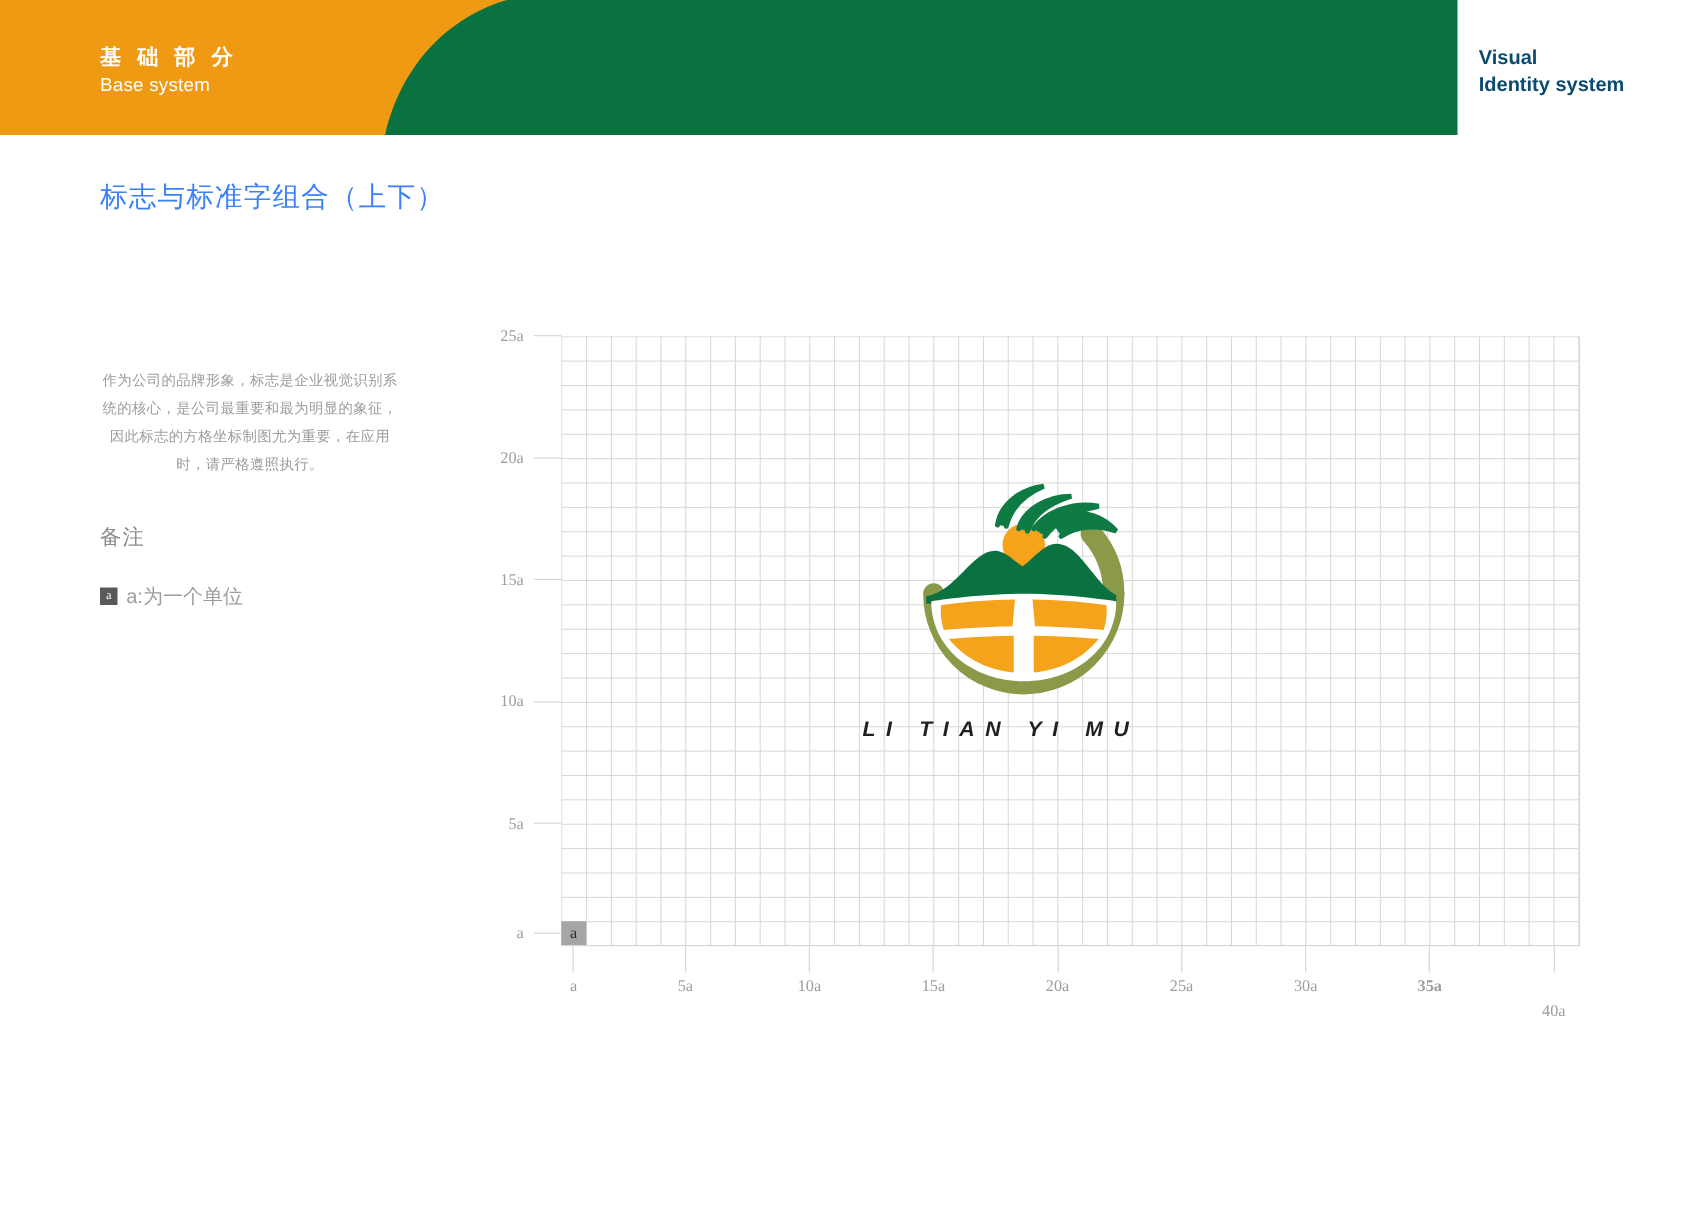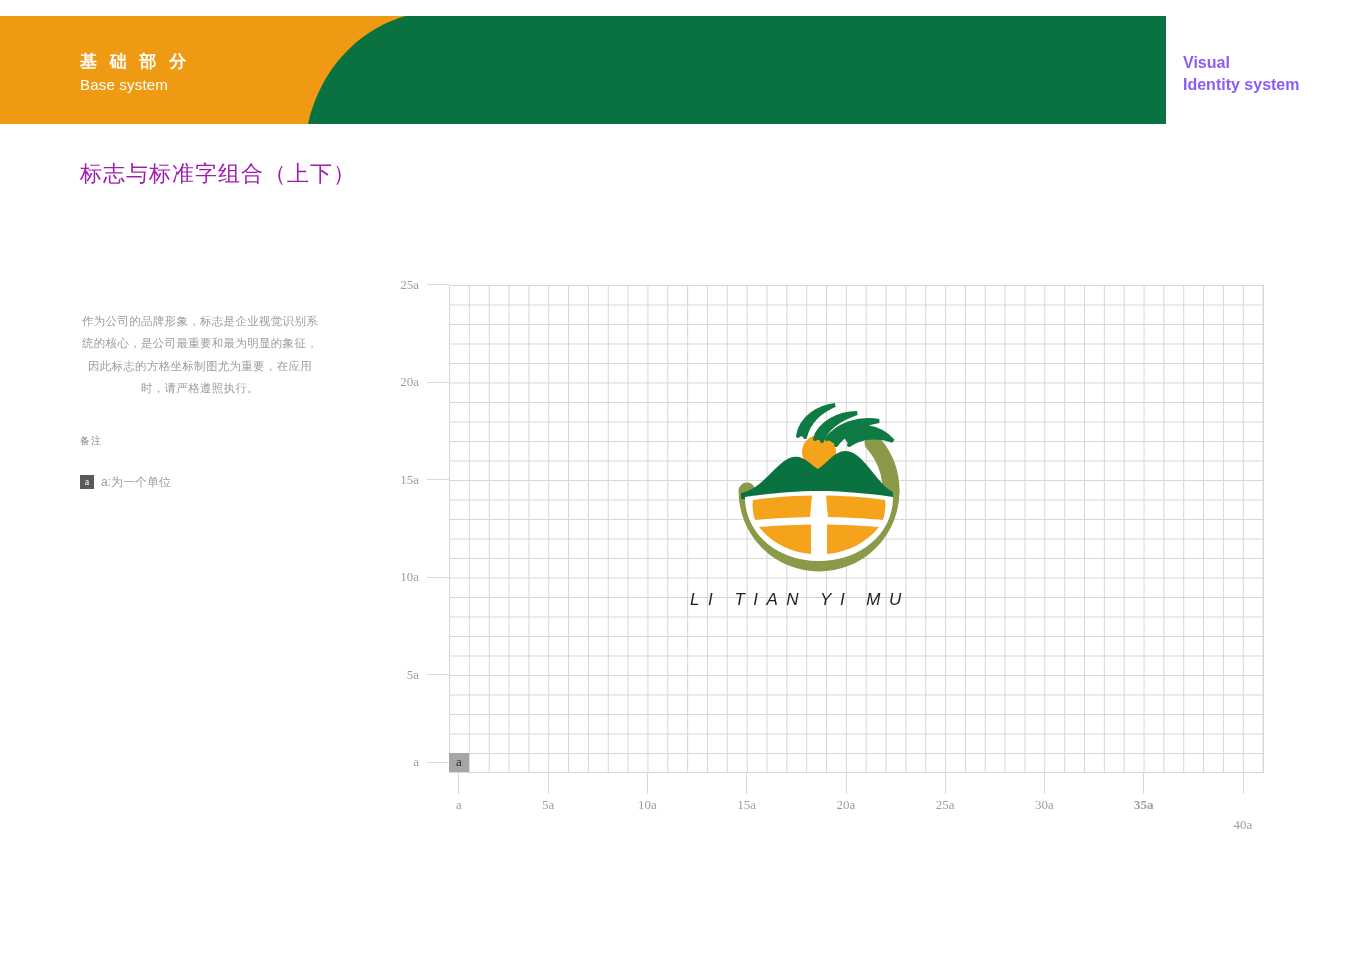--- a/index.html
+++ b/index.html
@@ -3,21 +3,21 @@
 <meta charset="utf-8">
 <style>
   html,body{margin:0;padding:0;}
   body{
     width:1366px;height:966px;
     background:#ffffff;
     font-family:"Liberation Sans","DejaVu Sans",sans-serif;
     position:relative;overflow:hidden;
     color:#8d8d8d;
   }
-  .page{position:absolute;inset:0;margin-top:16px;}
+  .page{position:absolute;inset:0;}
 
   
   .header{position:absolute;left:0;top:0;width:1366px;height:108px;}
   .header-green{
     position:absolute;left:0;top:0;width:1166px;height:108px;
     background:#0a7140;
   }
   .header-orange{
     position:absolute;left:0;top:0;width:410px;height:108px;
     background:#f09a14;
@@ -30,44 +30,44 @@
   .header-left-cn{
     font-size:17px;font-weight:bold;letter-spacing:4px;
     display:block;
   }
   .header-left-en{
     font-size:15px;font-weight:normal;letter-spacing:.2px;
     display:block;margin-top:4px;
   }
   .header-right-text{
     position:absolute;left:1183px;top:36px;z-index:5;
-    color:#8b5cf6;line-height:1.35;
+    color:#0c4a6e;line-height:1.35;
   }
   .header-right-text span{display:block;font-size:16px;font-weight:bold;}
 
   
   .page-title{
     position:absolute;left:80px;top:143px;
-    font-size:22px;color:#a21caf;letter-spacing:1px;font-weight:normal;
+    font-size:22px;color:#3b82f6;letter-spacing:1px;font-weight:normal;
   }
 
   
   .side{position:absolute;left:80px;top:294px;width:240px;}
   .side p{margin:0;font-size:11.5px;line-height:1.95;color:#9d9d9d;letter-spacing:.3px;text-align:center;}
   .note-title{
-    margin-top:34px;font-size:10px;color:#8b8b8b;letter-spacing:1px;
+    margin-top:34px;font-size:17px;color:#8b8b8b;letter-spacing:1px;
   }
   .note-body{margin-top:8px;font-size:11.5px;line-height:1.95;color:#9d9d9d;}
   .legend{margin-top:26px;display:flex;align-items:center;gap:7px;}
   .legend-badge{
     width:14px;height:14px;background:#58595b;color:#ffffff;
     font-size:10px;line-height:14px;text-align:center;
     font-family:"Liberation Serif",serif;
   }
-  .legend-text{font-size:12px;color:#9d9d9d;}
+  .legend-text{font-size:16px;color:#9d9d9d;}
 
   
   .grid-wrap{position:absolute;left:449px;top:269px;}
   .grid{
     position:relative;width:814px;height:487px;
     background-color:#ffffff;
     background-image:
       linear-gradient(to right,#d6d6d6 1px,transparent 1px),
       linear-gradient(to bottom,#d6d6d6 1px,transparent 1px);
     background-size:19.85px 19.5px;
@@ -89,21 +89,21 @@
   
   .logo-main{position:absolute;left:723px;top:383px;width:200px;height:180px;}
   .wordmark{position:absolute;left:690px;top:572px;width:295px;height:100px;}
   .wm-cn{
     font-family:"DejaVu Serif",serif;font-size:57px;color:#231f20;
     letter-spacing:6px;font-weight:bold;line-height:1;
     white-space:nowrap;display:block;
   }
   .wm-en{
     display:block;margin-top:2px;
-    font-size:17px;font-weight:normal;font-style:italic;
+    font-size:17px;font-weight:bold;font-style:italic;
     letter-spacing:8.5px;color:#231f20;white-space:nowrap;
     font-family:"Liberation Sans",sans-serif;
   }
 
   
   .footer{position:absolute;left:0;bottom:0;width:1366px;height:120px;}
 </style>
 </head>
 <body>
 

